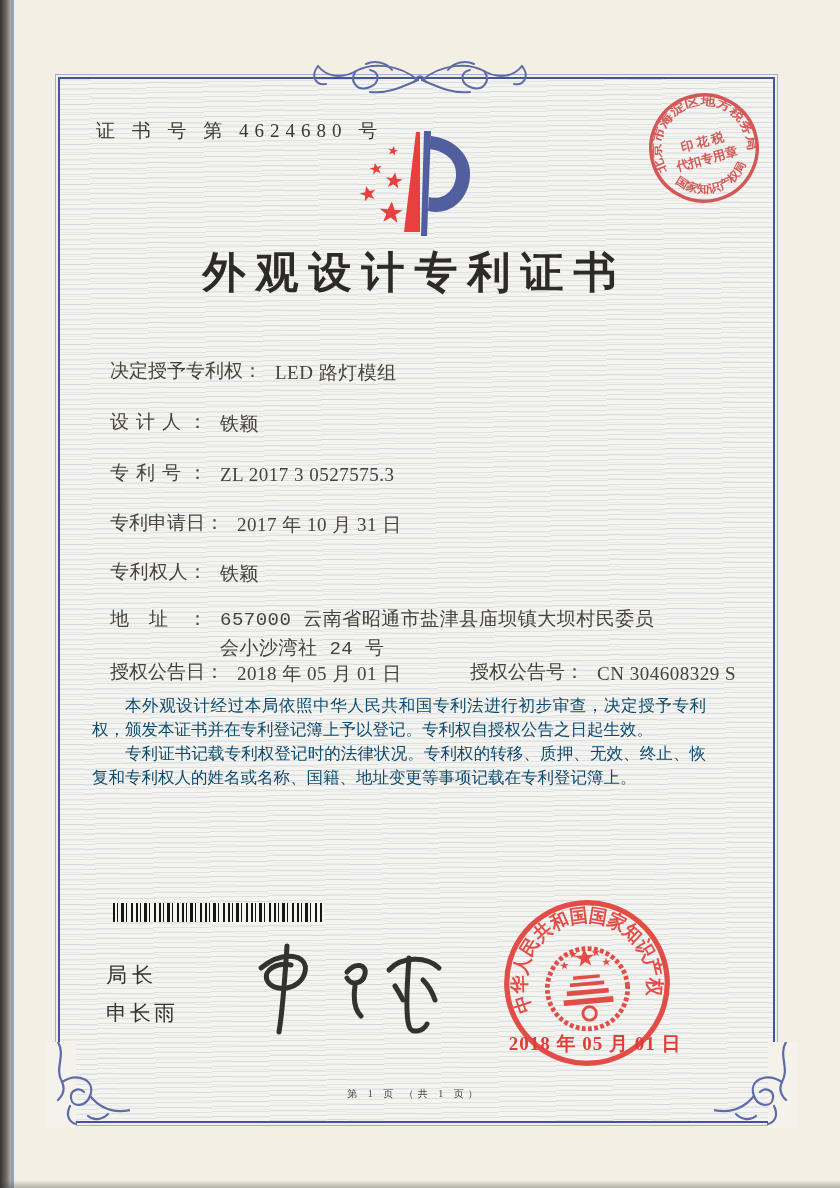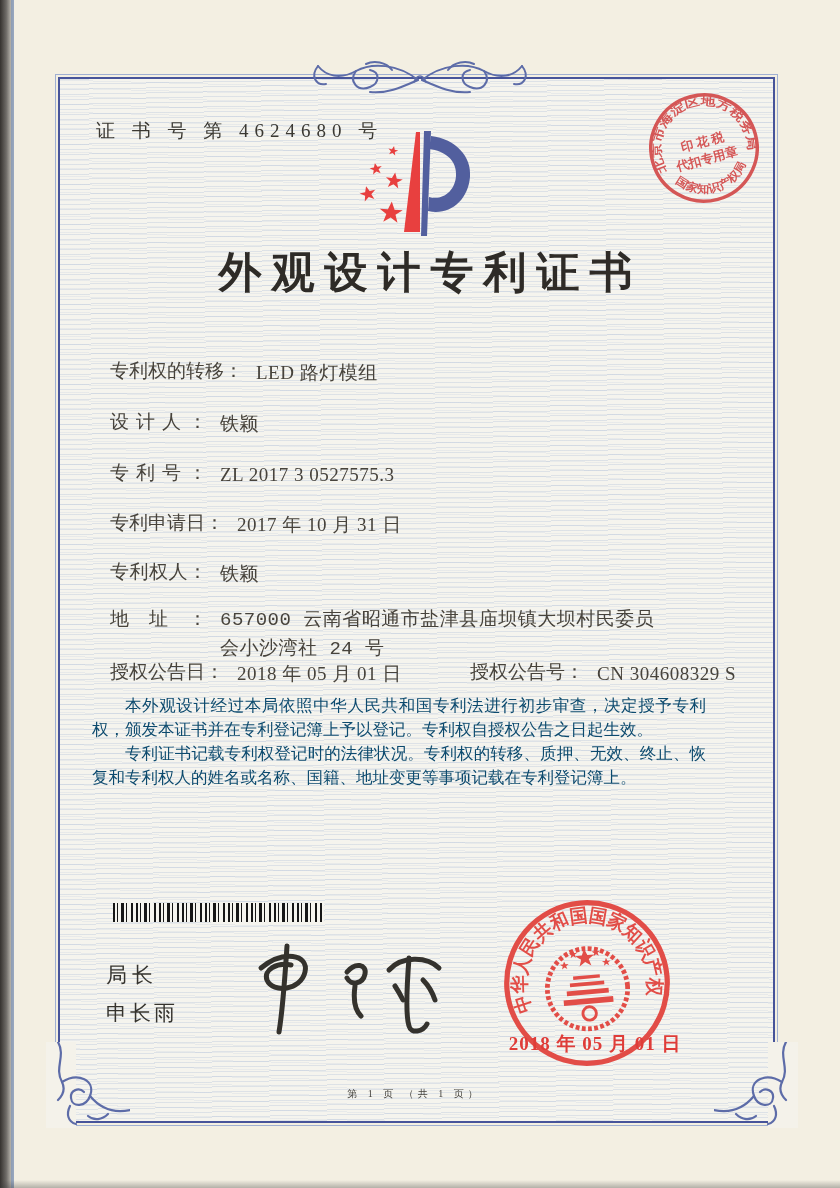--- a/index.html
+++ b/index.html
@@ -30,21 +30,21 @@
   .corner{position:absolute;z-index:3;}
   .corner.bl{left:46px;top:1042px;}
   .corner.br{left:714px;top:1042px;transform:scaleX(-1);}
 
   .cert-no{position:absolute;left:96px;top:118px;font-size:19px;letter-spacing:6px;color:#3a3832;z-index:2;}
 
   .tax-stamp{position:absolute;left:646px;top:90px;transform:rotate(-15deg);opacity:.92;z-index:4;}
   .logo{position:absolute;left:354px;top:128px;z-index:2;}
 
   .title{position:absolute;left:58px;top:244px;width:713px;text-align:center;
-    font-size:43px;font-weight:700;letter-spacing:10px;color:#2e2b27;z-index:2;margin-left:16px;}
+    font-size:43px;font-weight:700;letter-spacing:10px;color:#2e2b27;z-index:2;}
 
   .fields{position:absolute;left:110px;top:0;width:600px;font-size:19px;color:#47433c;z-index:2;}
   .f-row{position:absolute;left:0;white-space:nowrap;}
   .f-row.wrap{white-space:normal;font-family:Liberation Mono, monospace;}
   .f-label{display:inline-block;min-width:97px;text-align-last:justify;margin-right:13px;vertical-align:top;}
   .f-label.natural{min-width:0;text-align-last:auto;}
   .f-value{display:inline-block;vertical-align:top;letter-spacing:.5px;line-height:29px;}
   .f-value.addr{width:448px;}
   .r0{top:358px}.r1{top:409px}.r2{top:460px}.r3{top:510px}.r4{top:559px}.r5{top:606px}
   .r6{top:659px}.r7{top:659px;left:360px}
@@ -152,21 +152,21 @@
     <g fill="#525f9e">
       <polygon points="70,3 77,3 73,108 67,108"></polygon>
       <path d="M77 8 C102 11 118 29 116 49 C114 73 95 88 74 83 L75 69 C90 73 101 62 102 48 C103 32 91 23 75 21 Z"></path>
     </g>
   </svg>
 
   <div class="title">外观设计专利证书</div>
 
   <div class="fields">
     <div class="f-row r0">
-      <span class="f-label">专利权的转移：</span><span class="f-value">LED 路灯模组</span>
+      <span class="f-label">决定授予专利权：</span><span class="f-value">LED 路灯模组</span>
     </div>
     <div class="f-row r1">
       <span class="f-label">设计人：</span><span class="f-value">铁颖</span>
     </div>
     <div class="f-row r2">
       <span class="f-label">专利号：</span><span class="f-value">ZL 2017 3 0527575.3</span>
     </div>
     <div class="f-row r3">
       <span class="f-label">专利申请日：</span><span class="f-value">2017 年 10 月 31 日</span>
     </div>

